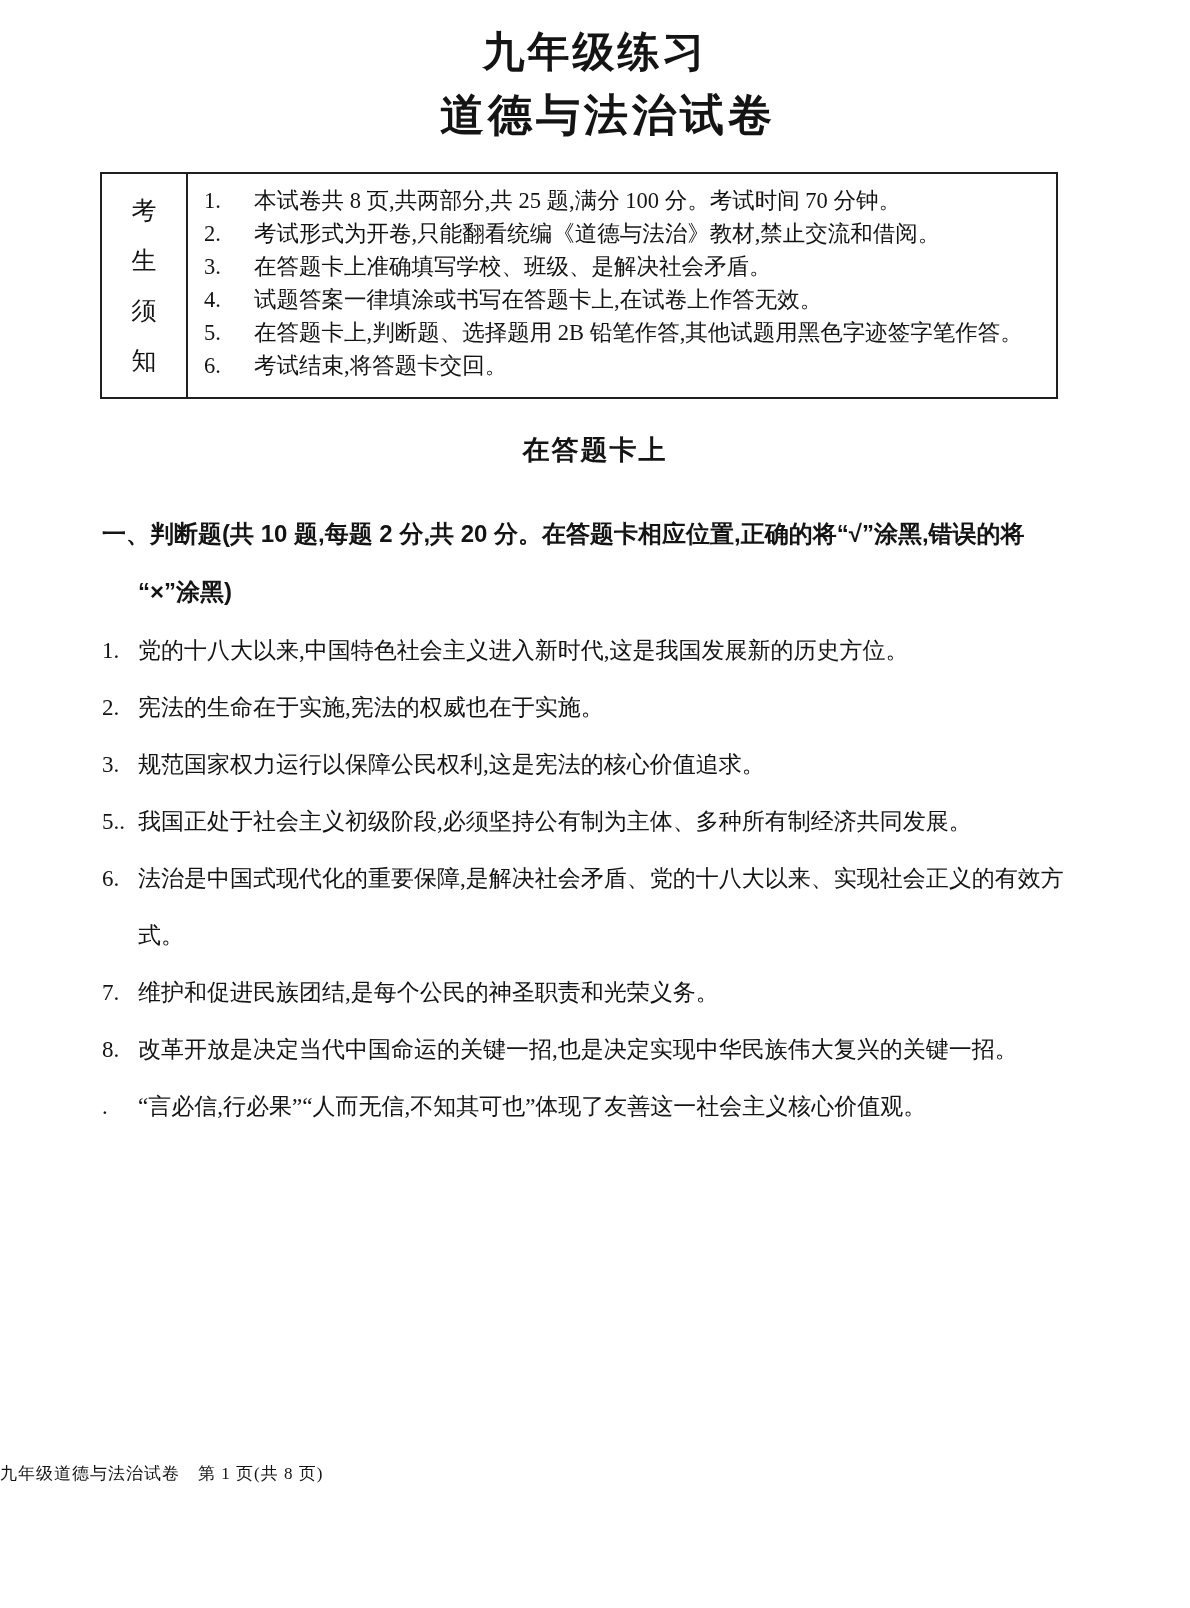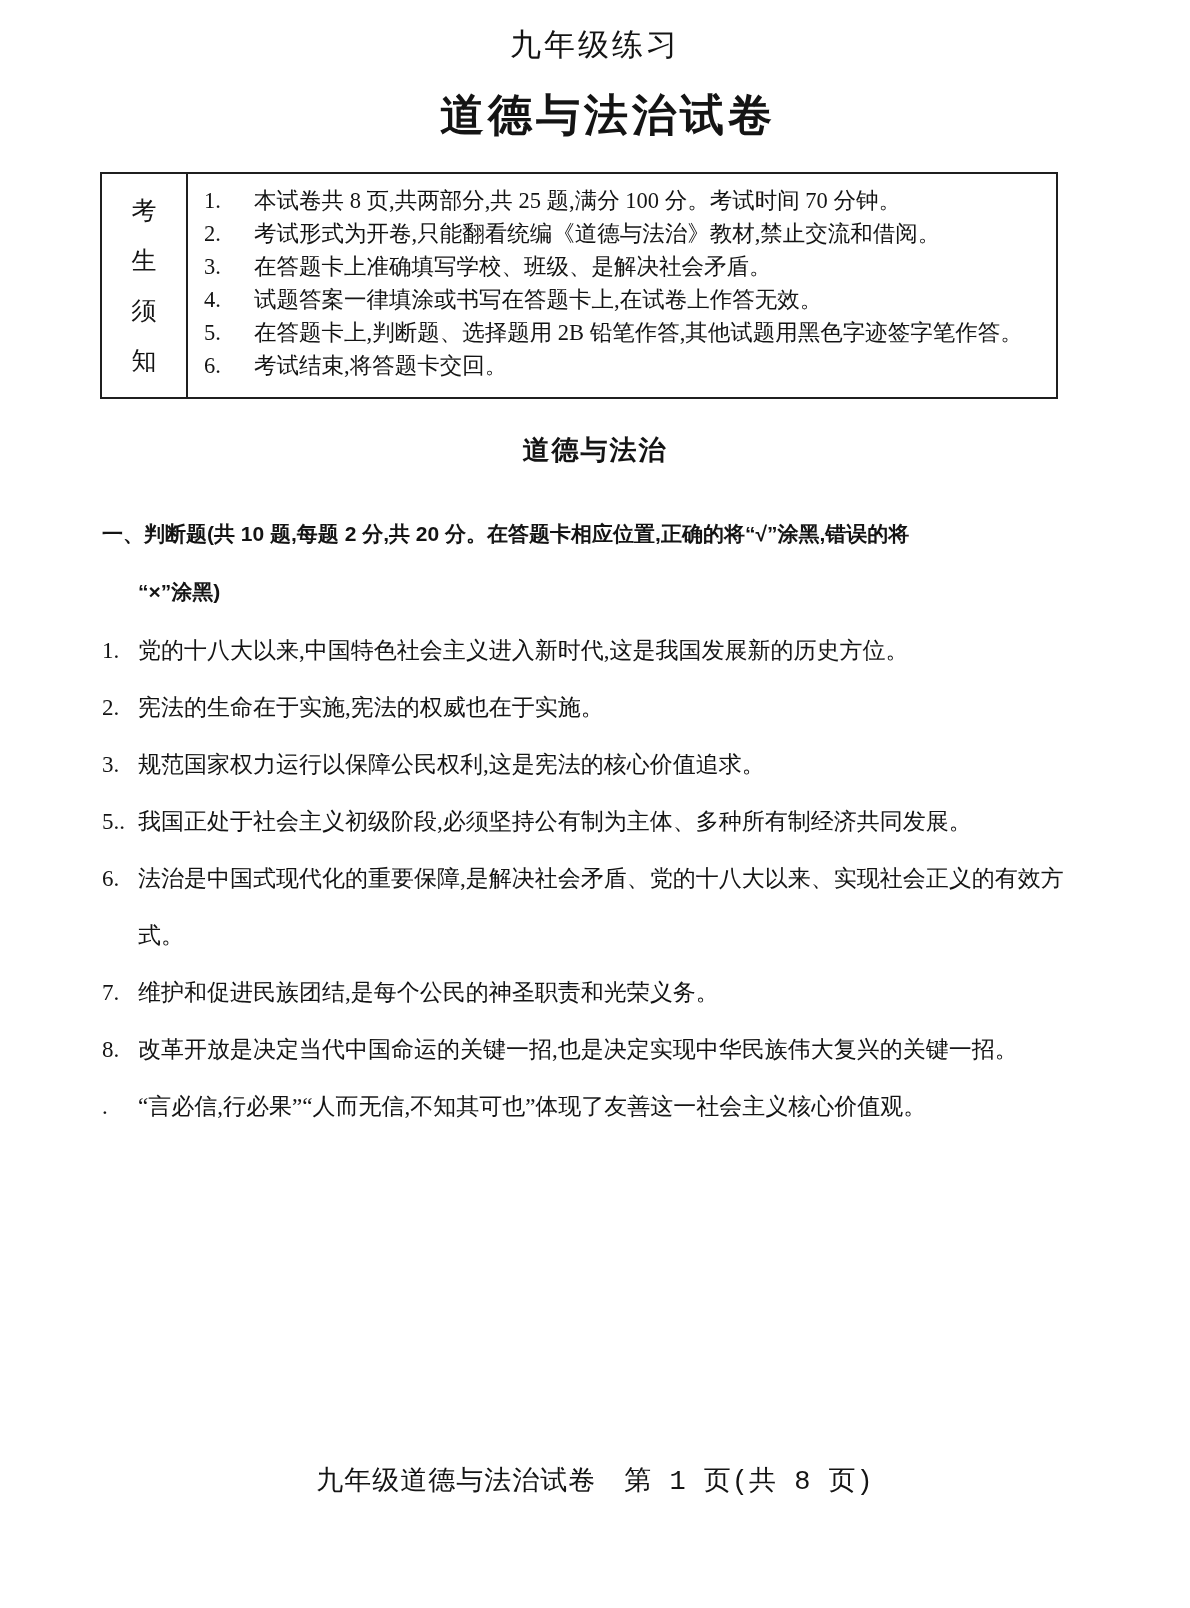--- a/index.html
+++ b/index.html
@@ -7,21 +7,21 @@
     width: 1190px; height: 1608px;
     background: #ffffff;
     color: #141414;
     font-family: "Liberation Serif", "DejaVu Serif", serif;
     position: relative;
     overflow: hidden;
   }
 
   .header-title {
     position: absolute; top: 24px; left: 0; width: 100%;
-    text-align: center; font-size: 31px; letter-spacing: 3px;
+    text-align: center; font-size: 42px; letter-spacing: 3px; font-weight: bold;
   }
   .main-title {
     position: absolute; top: 86px; left: 13px; width: 100%;
     text-align: center; font-size: 44px; font-weight: bold;
     letter-spacing: 4px;
     font-family: "Liberation Sans", "DejaVu Sans", sans-serif;
   }
 
   .notice-box {
     position: absolute; top: 172px; left: 100px; width: 958px;
@@ -42,36 +42,36 @@
 
   .part-heading {
     position: absolute; top: 432px; left: 0; width: 100%;
     text-align: center; font-size: 27px; font-weight: bold;
     letter-spacing: 2px;
     font-family: "Liberation Sans", "DejaVu Sans", sans-serif;
   }
 
   .section-title {
     position: absolute; top: 505px; left: 102px; width: 1002px;
-    font-weight: bold; font-size: 21px; line-height: 58px;
+    font-weight: bold; font-size: 24px; line-height: 58px;
     font-family: "Liberation Sans", "DejaVu Sans", sans-serif;
   }
   .st-line2 { padding-left: 36px; }
 
   .questions {
     position: absolute; top: 622px; left: 102px; width: 1004px;
     font-size: 23px;
   }
   .q { display: flex; }
   .qnum { flex: none; width: 36px; line-height: 57px; }
   .qtext { flex: 1; line-height: 57px; }
 
   .footer {
     position: absolute; top: 1462px; left: 0; width: 100%;
-    text-align: center; font-size: 27px; letter-spacing: 1px; font-family: Liberation Mono, monospace;
+    font-size: 17px; letter-spacing: 1px;
   }
 </style>
 </head>
 <body>
 
 <div class="page">
 
   <div class="header-title">九年级练习</div>
   <div class="main-title">道德与法治试卷</div>
 
@@ -103,21 +103,21 @@
         <span class="n">5.</span>
         <span class="t">在答题卡上,判断题、选择题用 2B 铅笔作答,其他试题用黑色字迹签字笔作答。</span>
       </div>
       <div class="notice-item">
         <span class="n">6.</span>
         <span class="t">考试结束,将答题卡交回。</span>
       </div>
     </div>
   </div>
 
-  <div class="part-heading">道德与法治</div>
+  <div class="part-heading">在答题卡上</div>
 
   <div class="section-title">
     <div class="st-line1">一、判断题(共 10 题,每题 2 分,共 20 分。在答题卡相应位置,正确的将“√”涂黑,错误的将</div>
     <div class="st-line2">“×”涂黑)</div>
   </div>
 
   <div class="questions">
     <div class="q">
       <span class="qnum">1.</span>
       <span class="qtext">党的十八大以来,中国特色社会主义进入新时代,这是我国发展新的历史方位。</span>

